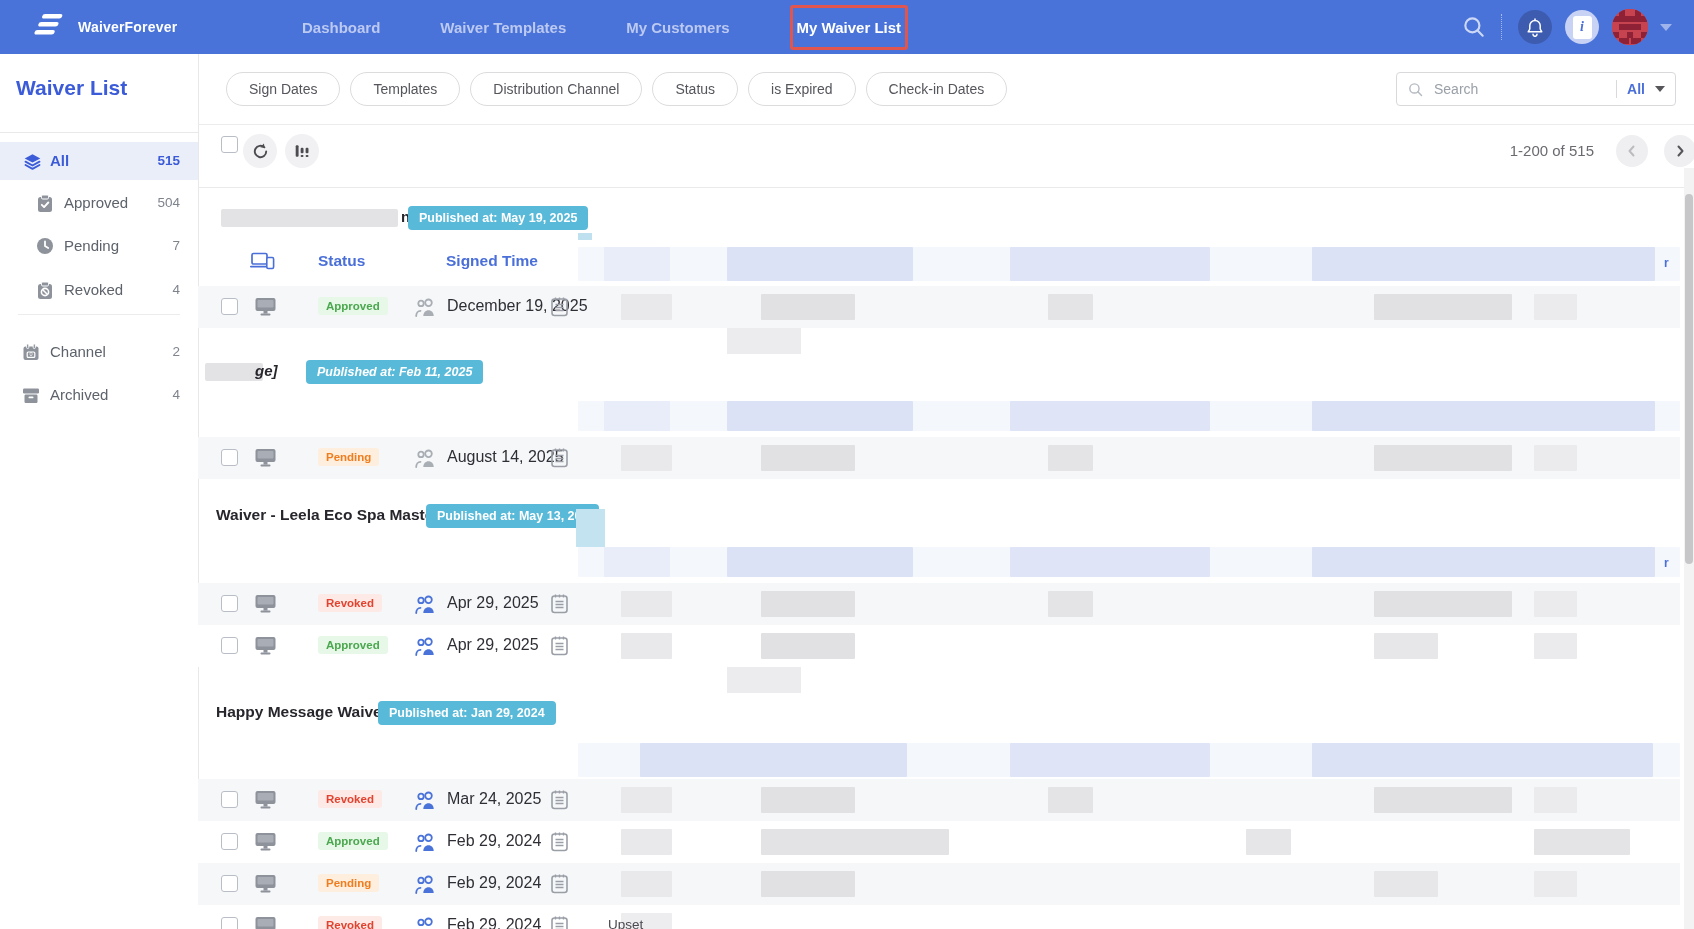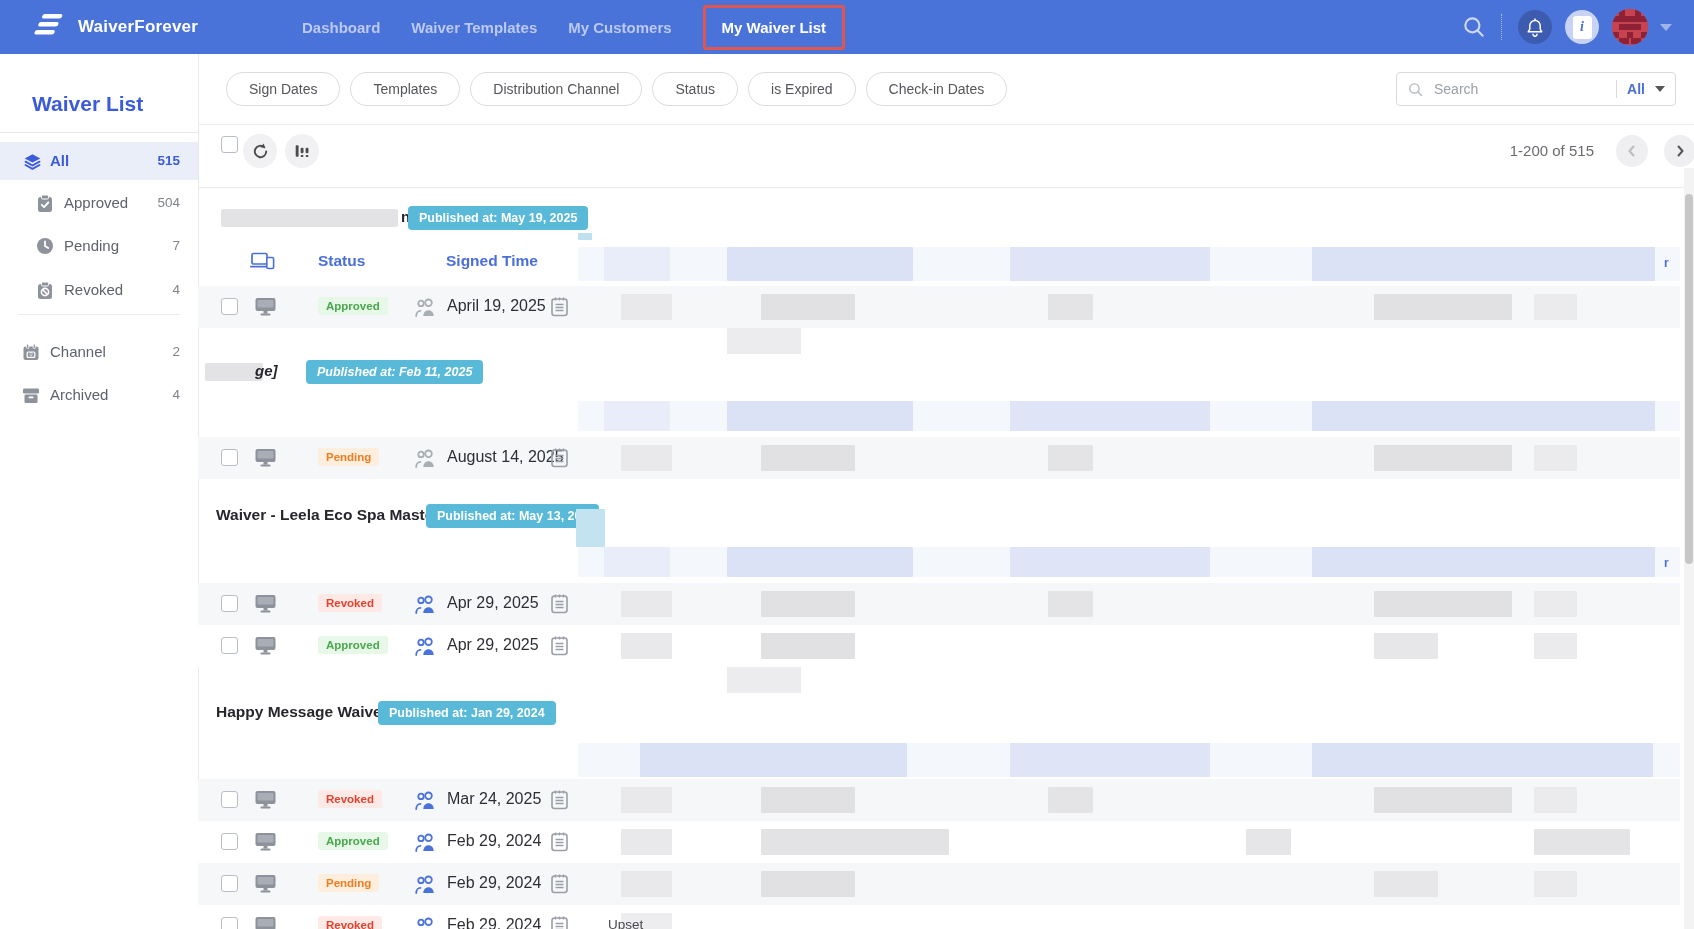--- a/index.html
+++ b/index.html
@@ -1,36 +1,36 @@
 <!DOCTYPE html>
 <html><head>
 <meta charset="utf-8">
 <style>
   html,body{margin:0;padding:0;background:#fff;font-family:"Liberation Sans",sans-serif;}
   .app{position:relative;width:1694px;height:929px;overflow:hidden;background:#fff;}
 
   
   .topbar{position:absolute;left:0;top:0;width:1694px;height:54px;background:#4a73d9;}
   .brand{position:absolute;left:30px;top:0;height:54px;display:flex;align-items:center;gap:10px;}
-  .brand-text{color:#fff;font-weight:bold;font-size:17px;letter-spacing:.2px;}
-  .topnav{position:absolute;left:302px;top:0;height:54px;display:flex;align-items:center;gap:31px;}
+  .brand-text{color:#fff;font-weight:bold;font-size:14px;letter-spacing:.2px;}
+  .topnav{position:absolute;left:302px;top:0;height:54px;display:flex;align-items:center;gap:60px;}
   .nav-item{color:#bcc9f1;font-size:15px;font-weight:bold;cursor:pointer;white-space:nowrap;}
-  .nav-item.active{color:#fff;border:3px solid #e0564f;border-radius:3px;padding:11px 16px;}
+  .nav-item.active{color:#fff;border:3px solid #e0564f;border-radius:3px;padding:11px 4px;}
   .top-actions{position:absolute;right:22px;top:0;height:54px;display:flex;align-items:center;}
   .vdotted{width:0;height:26px;border-left:1px dotted rgba(255,255,255,.5);margin:0 16px 0 14px;}
   .circle-btn{width:34px;height:34px;border-radius:50%;display:flex;align-items:center;justify-content:center;}
   .bell-c{background:#3d5cb0;margin-right:13px;}
   .info-c{background:#c7d2f5;margin-right:13px;position:relative;}
   .info-note{width:19px;height:23px;background:#fff;border-radius:3px;display:flex;align-items:center;justify-content:center;font-family:"Liberation Serif",serif;font-style:italic;font-weight:bold;color:#4a6fd8;font-size:14px;}
   .avatar{width:36px;height:36px;border-radius:50%;overflow:hidden;background:#c84350;margin-right:12px;}
   .caret-down{width:0;height:0;border-left:6px solid transparent;border-right:6px solid transparent;border-top:7px solid #9fb4ea;}
 
   
   .sidebar{position:absolute;left:0;top:54px;width:198px;height:875px;background:#fff;border-right:1px solid #e8e8e8;}
-  .side-title{position:absolute;left:16px;top:22px;margin:16px;font-size:21px;font-weight:bold;color:#3b5bd8;}
+  .side-title{position:absolute;left:16px;top:22px;margin:0;font-size:21px;font-weight:bold;color:#3b5bd8;}
   .side-divider{position:absolute;left:0;top:78px;width:198px;border-top:1px solid #e9e9eb;}
   .side-item{position:absolute;left:0;width:198px;height:38px;cursor:pointer;}
   .side-item.active{background:#e9eef9;}
   .side-item .s-ico{position:absolute;left:22px;top:10px;}
   .side-item.indent .s-ico{left:36px;}
   .side-item .s-label{position:absolute;left:50px;top:10px;font-size:15px;color:#5d626b;}
   .side-item.indent .s-label{left:64px;}
   .side-item.active .s-label{color:#3b5bd8;font-weight:bold;}
   .side-item .s-count{position:absolute;right:18px;top:11px;font-size:13.5px;color:#7e838d;}
   .side-item.active .s-count{color:#3b5bd8;font-weight:bold;}
@@ -288,21 +288,21 @@
                 <rect x="9.5" y="14" width="4" height="2.6" fill="#8d929b"></rect>
                 <rect x="6.5" y="16.6" width="10" height="1.8" rx="0.9" fill="#8d929b"></rect>
               </svg></div>
             <div class="badge-status" style="color: rgb(74, 168, 78); background: rgb(231, 247, 232);">Approved</div>
             <div class="r-people"><svg width="23" height="19" viewBox="0 0 23 19">
                 <circle cx="7" cy="5.4" r="2.7" fill="none" stroke="#a9adb4" stroke-width="1.8"></circle>
                 <path d="M2.2 18c0-3 1.9-5.2 4.3-5.2" fill="none" stroke="#a9adb4" stroke-width="1.8" stroke-linecap="round"></path>
                 <circle cx="14.5" cy="4.8" r="3.3" fill="none" stroke="#a9adb4" stroke-width="1.8"></circle>
                 <path d="M9.3 18c0-3.4 2.3-5.7 5.2-5.7s5.2 2.3 5.2 5.7z" fill="#a9adb4"></path>
               </svg></div>
-            <div class="r-date">April 19, 2025</div>
+            <div class="r-date">December 19, 2025</div>
             <div class="r-clip"><svg width="19" height="21" viewBox="0 0 19 21">
                 <rect x="2" y="3" width="15" height="16.5" rx="2.5" fill="none" stroke="#9a9fa7" stroke-width="1.6"></rect>
                 <path d="M5.5 1.5v3M9.5 1.5v3M13.5 1.5v3" stroke="#9a9fa7" stroke-width="1.4"></path>
                 <path d="M5.5 8.5h8M5.5 11.5h8M5.5 14.5h8" stroke="#9a9fa7" stroke-width="1.4"></path>
               </svg></div>
             <div class="blk" style="left: 423px; top: 8px; width: 51px; height: 26px; background: rgb(233, 233, 235);"></div>
             <div class="blk" style="left: 563px; top: 8px; width: 94px; height: 26px; background: rgb(225, 225, 228);"></div>
             <div class="blk" style="left: 850px; top: 8px; width: 45px; height: 26px; background: rgb(228, 228, 230);"></div>
             <div class="blk" style="left: 1176px; top: 8px; width: 138px; height: 26px; background: rgb(225, 225, 228);"></div>
             <div class="blk" style="left: 1336px; top: 8px; width: 43px; height: 26px; background: rgb(235, 235, 237);"></div>

